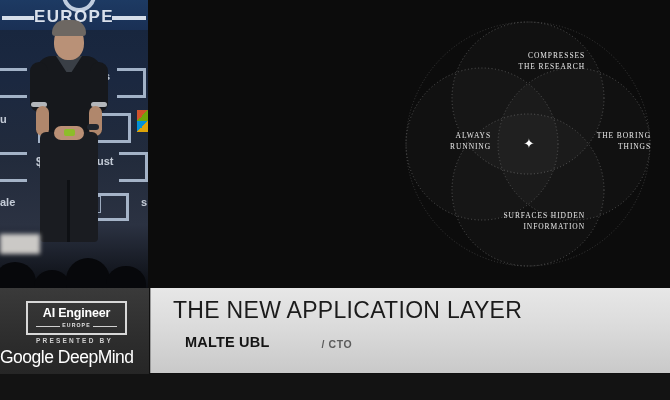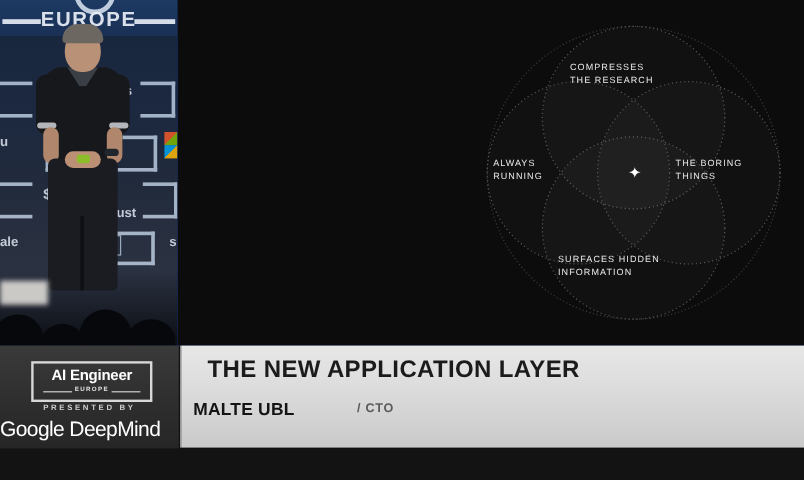--- a/index.html
+++ b/index.html
@@ -28,21 +28,21 @@
   .brk.b4{left:98px;top:113px;width:30px;height:24px;border-left:none;}
   .brk.b5{left:-6px;top:152px;width:30px;height:24px;border-right:none;}
   .brk.b6{right:0px;top:152px;width:26px;height:24px;border-left:none;}
   .brk.b7{left:40px;top:193px;width:28px;height:22px;border-right:none;}
   .brk.b8{left:96px;top:193px;width:30px;height:22px;border-left:none;}
   .spn{position:absolute;color:#e6edf7;font-size:11px;font-weight:600;opacity:.82;
     font-family:"Liberation Sans",sans-serif;}
   .spn.s1{left:104px;top:70px;}
   .spn.s3{left:0px;top:113px;}
   .spn.s4{left:36px;top:155px;font-size:12px;}
-  .spn.s5{left:97px;top:172px;}
+  .spn.s5{left:97px;top:155px;}
   .spn.s6{left:0px;top:196px;font-size:11px;}
   .spn.s7{left:141px;top:196px;}
   .ms-sq{position:absolute;left:137px;top:110px;width:11px;height:11px;
     background:linear-gradient(135deg,#f05a28 50%,#7fba00 50%);opacity:.85;}
   .ms-sq2{position:absolute;left:137px;top:121px;width:11px;height:11px;
     background:linear-gradient(135deg,#00a4ef 50%,#ffb900 50%);opacity:.85;}
   .minilogo{position:absolute;left:57px;top:196px;width:42px;height:15px;
     border:1px solid #cfe0f5;opacity:.7;}
   .minilogo span{display:block;color:#e6edf7;font-size:6px;text-align:center;line-height:14px;}
 
@@ -79,26 +79,26 @@
     filter:blur(2px);}
 
   
   .slide{position:absolute;left:148px;top:0;width:522px;height:288px;background:#0c0c0c;}
   .slide-title{position:absolute;left:30px;top:82px;width:200px;color:#fff;
     font-family:"Liberation Sans",sans-serif;font-size:25px;font-weight:700;line-height:1.14;
     letter-spacing:-.4px;}
 
   .venn-wrap{position:absolute;left:255px;top:18px;width:250px;height:252px;}
   .venn-wrap svg{display:block;}
-  .venn-label{position:absolute;color:#e9e9e9;font-family:Liberation Sans, sans-serif;
-    font-size:7.5px;letter-spacing:.9px;line-height:1.5;text-align:left;white-space:pre-line;}
+  .venn-label{position:absolute;color:#e9e9e9;font-family:Liberation Serif, serif;
+    font-size:7.5px;letter-spacing:.9px;line-height:1.5;text-align:right;white-space:pre-line;}
   .lb-top{left:72px;top:32px;width:110px;}
   .lb-left{left:8px;top:112px;width:80px;}
   .lb-right{left:160px;top:112px;width:88px;}
-  .lb-bottom{left:62px;top:192px;width:130px;}
+  .lb-bottom{left:52px;top:192px;width:130px;}
   .sparkle{position:absolute;left:118px;top:118px;width:16px;height:16px;color:#fff;font-size:13px;
     line-height:16px;text-align:center;}
 
   
   .lower{position:absolute;left:0;top:288px;width:670px;height:112px;background:#101010;}
   .sponsor-box{position:absolute;left:0;top:0;width:149px;height:86px;
     background:linear-gradient(180deg,#3a3a3a 0%,#2e2e2e 55%,#262626 100%);}
   .aie-badge{position:absolute;left:26px;top:13px;width:97px;height:30px;border:2px solid #d8d8d8;}
   .aie-name{position:absolute;left:0;top:3px;width:97px;text-align:center;color:#fff;
     font-size:12.5px;font-weight:700;letter-spacing:-.2px;}
@@ -109,23 +109,23 @@
   .aie-dash.l{left:8px;width:24px;}
   .aie-dash.r{right:8px;width:24px;}
   .presented{position:absolute;left:0;top:49px;width:149px;text-align:center;color:#cfcfcf;
     font-size:6.5px;font-weight:600;letter-spacing:2.2px;}
   .gdm{position:absolute;left:0;top:59px;width:149px;text-align:left;color:#fff;
     font-size:17.5px;font-weight:400;letter-spacing:-.5px;}
 
   .title-bar{position:absolute;left:150px;top:0;width:520px;height:85px;
     background:linear-gradient(180deg,#e7e7e7 0%,#dcdcdc 42%,#c9c9c9 100%);
     border-left:1px solid #9a9a9a;}
-  .tb-main{position:absolute;left:22px;top:9px;color:#1b1b1b;font-size:20px;font-weight:700;
+  .tb-main{position:absolute;left:22px;top:9px;color:#1b1b1b;font-size:23px;font-weight:400;
     letter-spacing:.3px;}
-  .tb-row{position:absolute;left:10px;top:46px;display:flex;align-items:flex-start;gap:8px;}
+  .tb-row{position:absolute;left:34px;top:46px;display:flex;align-items:flex-end;gap:8px;}
   .tb-speaker{color:#141414;font-size:14.5px;font-weight:700;letter-spacing:.2px;}
   .tb-role{color:#5b5b5b;font-size:10.5px;font-weight:600;letter-spacing:.6px;padding-left:44px;}
   .tb-brand{display:flex;align-items:center;gap:3px;margin-left:20px;}
   .tb-tri{width:0;height:0;border-left:8px solid transparent;border-right:8px solid transparent;
     border-bottom:14px solid #111;}
   .tb-brandname{color:#111;font-size:17px;font-weight:700;letter-spacing:-.5px;}
   .bottom-strip{position:absolute;left:0;top:86px;width:670px;height:26px;background:#131313;}
   .strip-dark-left{position:absolute;left:0;top:86px;width:150px;height:26px;background:#101010;}
 </style>
 </head>

